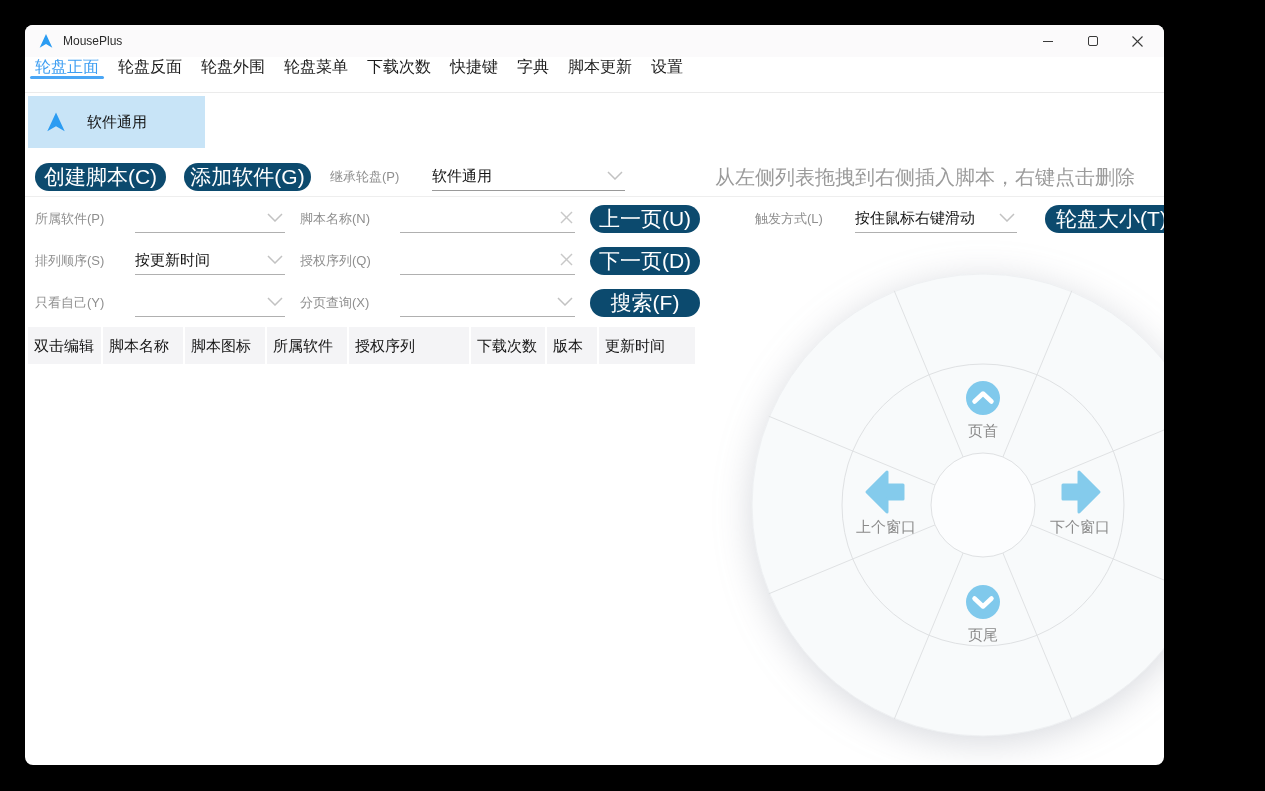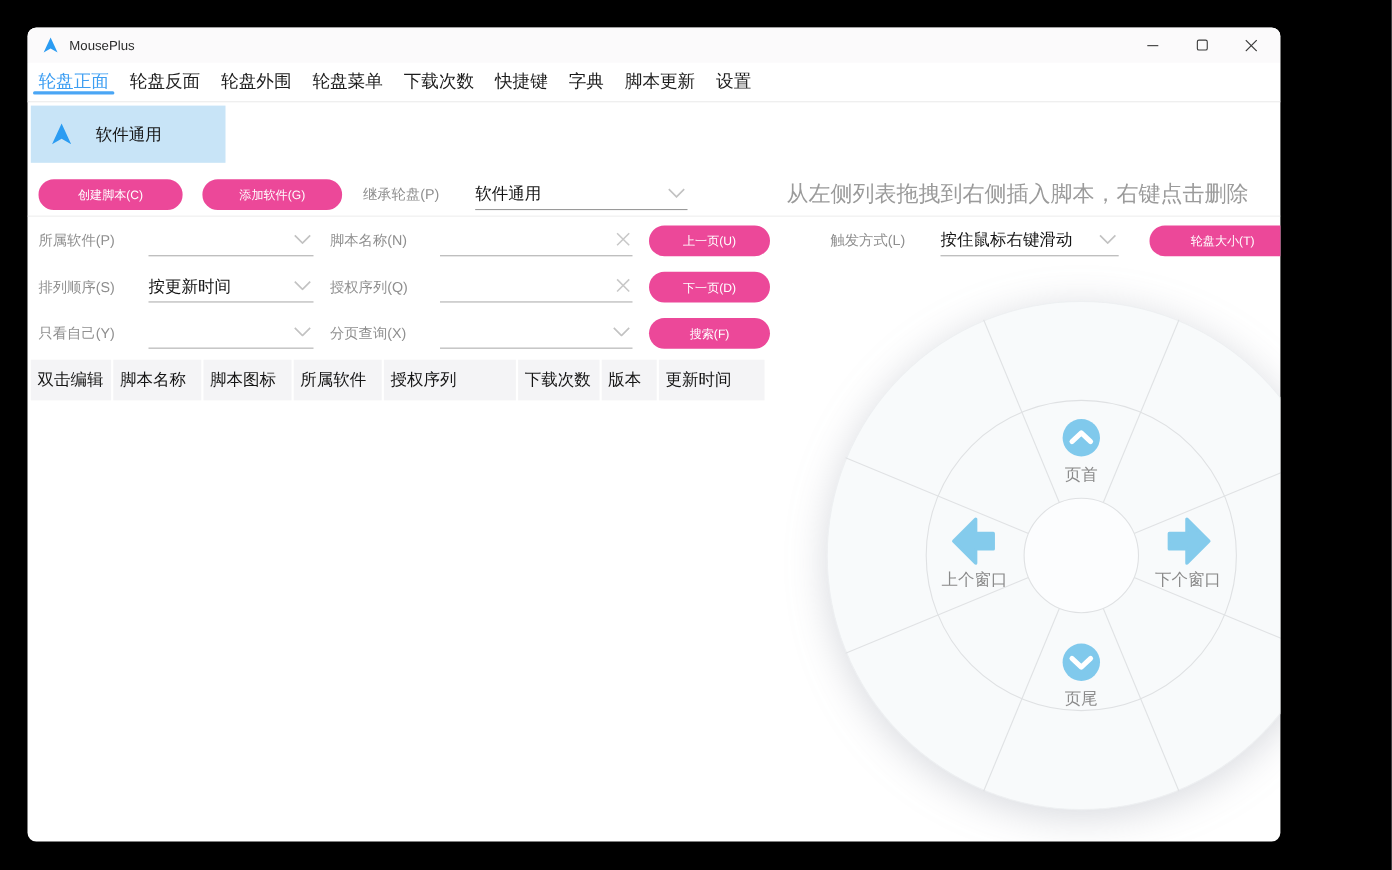--- a/index.html
+++ b/index.html
@@ -12,35 +12,35 @@
   
   .titlebar { position:relative; height:32px; background:#fbfafb;
               display:flex; align-items:center; padding-left:13px; gap:9px; }
   .titlebar .app-title { font-size:12px; color:#2b2b2b; }
   .win-controls { position:absolute; right:4px; top:0; height:32px; display:flex; }
   .win-btn { width:45px; height:32px; display:flex; align-items:center; justify-content:center; }
   .glyph-min { width:10px; border-top:1px solid #3a3a3a; display:block; }
   .glyph-max { width:10px; height:10px; border:1px solid #3a3a3a; border-radius:2px; display:block; }
 
   
-  .tabbar { height:36px; display:flex; align-items:center; gap:19px; padding:0 10px;
+  .tabbar { height:36px; display:flex; align-items:flex-start; gap:19px; padding:0 10px;
             border-bottom:1px solid #ebebeb; background:#fff; }
   .tab { font-size:16px; color:#1c1c1c; display:flex; align-items:center; position:relative; }
   .tab.active { color:#3d9ef2; }
   .tab.active::after { content:""; position:absolute; left:-5px; right:-5px; bottom:-1px;
                        height:3px; background:#4aa6f5; border-radius:2px; }
 
   
   .profile-item { position:absolute; left:3px; top:71px; width:177px; height:52px;
                   background:#c8e4f7; display:flex; align-items:center; padding-left:17px; }
   .profile-item .p-label { font-size:15px; color:#141414; margin-left:20px; font-weight:500; }
 
   
-  .pill { position:absolute; height:28px; background:#ec4899; border:none; border-radius:14px;
-          color:#fff; font-size:11px; display:flex; align-items:center; justify-content:center;
+  .pill { position:absolute; height:28px; background:#0c4a6e; border:none; border-radius:14px;
+          color:#fff; font-size:21px; display:flex; align-items:center; justify-content:center;
           font-family:inherit; cursor:pointer; }
   .flabel { position:absolute; height:28px; line-height:28px; font-size:13px; color:#8f8f8f; white-space:nowrap; }
   .field { position:absolute; height:28px; border-bottom:1px solid #b0b0b0;
            display:flex; align-items:center; }
   .field .val { flex:1; font-size:15px; color:#141414; white-space:nowrap; overflow:hidden; }
   .field input { flex:1; min-width:0; border:none; outline:none; background:transparent;
                  font-size:15px; font-family:inherit; color:#141414; }
   .field .icn { flex:none; margin:0 2px 2px 4px; }
   .hint { position:absolute; left:690px; top:138px; height:28px; line-height:28px;
           color:#9b9b9b; font-size:20px; }

